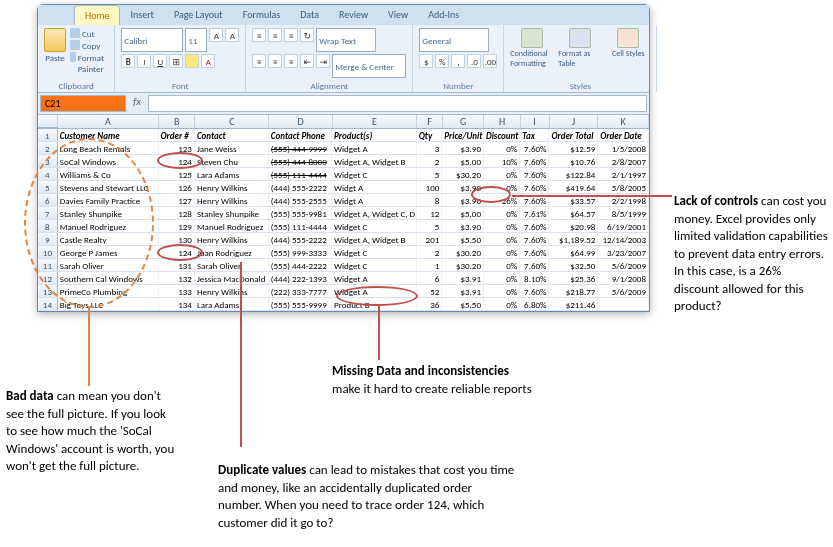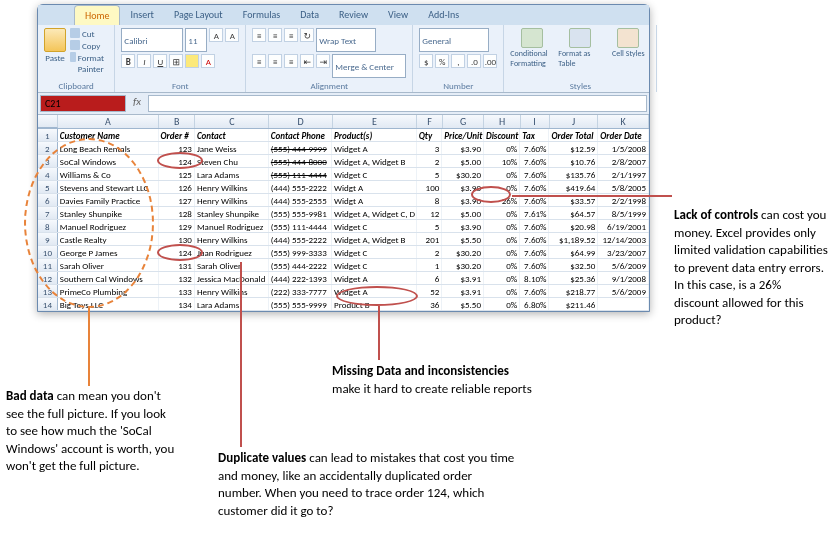--- a/index.html
+++ b/index.html
@@ -27,21 +27,21 @@
 .font-body { display: flex; flex-direction: column; gap: 2px; }
 .font-row { display: flex; gap: 2px; }
 .combo { background: #fff; border: 1px solid #97adc5; font-size: 9px; padding: 0 2px; height: 24px; display: inline-flex; align-items: center; }
 .btn-s { width: 14px; height: 14px; background: #fdfefe; border: 1px solid #c1d1e3; font-size: 9px; display: inline-flex; align-items: center; justify-content: center; color: #3a3a3a; }
 .align-body { display: flex; flex-direction: column; gap: 2px; }
 .num-body { display: flex; flex-direction: column; gap: 2px; }
 .styles-body { display: flex; gap: 4px; }
 .style-btn { display: flex; flex-direction: column; align-items: center; font-size: 8px; color: #3b5f85; width: 44px; }
 .style-ico { width: 22px; height: 20px; background: #d5e5d0; border: 1px solid #a5bfa0; border-radius: 2px; }
 .namebox-row { display: flex; background: #e5edf7; border-bottom: 1px solid #a8b9cb; }
-.namebox { width: 86px; background: #b91c1c; border: 1px solid #a7b9cc; font-size: 10px; padding: 1px 4px; margin: 2px; }
+.namebox { width: 86px; background: #f97316; border: 1px solid #a7b9cc; font-size: 10px; padding: 1px 4px; margin: 2px; }
 .fx { width: 18px; text-align: center; font-style: italic; color: #666; margin: 2px 0; }
 .formula { flex: 1; background: #fff; border: 1px solid #a7b9cc; margin: 2px; }
 .sheet { background: #fff; }
 .col-headers { display: flex; background: linear-gradient(#f6f9fd,#e1e9f3); border-bottom: 1px solid #9fb6cf; }
 .col-headers div, .row-h { text-align: center; font-size: 10px; color: #3a5270; border-right: 1px solid #c4d3e2; }
 .corner { width: 22px; background: linear-gradient(#f6f9fd,#e1e9f3); border-right: 1px solid #9fb6cf; border-bottom: 1px solid #9fb6cf; }
 .grid-body { }
 .row { display: flex; border-bottom: 1px solid #d9e2ec; height: 13px; }
 .row-h { width: 22px; background: linear-gradient(#f6f9fd,#e1e9f3); border-right: 1px solid #9fb6cf; font-size: 9px; display: flex; align-items: center; justify-content: center; color: #3a5270; }
 .cell { border-right: 1px solid #edf2f7; font-size: 9px; padding: 0 2px; overflow: hidden; white-space: nowrap; display: flex; align-items: center; }
@@ -246,21 +246,21 @@
           <div class="row-h">4</div>
           <div class="cell c-a">Williams &amp; Co</div>
           <div class="cell c-b">125</div>
           <div class="cell c-c">Lara Adams</div>
           <div class="cell c-d strike">(555) 111-4444</div>
           <div class="cell c-e">Widget C</div>
           <div class="cell c-f">5</div>
           <div class="cell c-g">$30.20</div>
           <div class="cell c-h">0%</div>
           <div class="cell c-i">7.60%</div>
-          <div class="cell c-j">$135.76</div>
+          <div class="cell c-j">$122.84</div>
           <div class="cell c-k">2/1/1997</div>
         </div>
         <div class="row">
           <div class="row-h">5</div>
           <div class="cell c-a">Stevens and Stewart LLC</div>
           <div class="cell c-b">126</div>
           <div class="cell c-c">Henry Wilkins</div>
           <div class="cell c-d">(444) 555-2222</div>
           <div class="cell c-e">Widgt A</div>
           <div class="cell c-f">100</div>
@@ -394,23 +394,23 @@
           <div class="cell c-h">0%</div>
           <div class="cell c-i">6.80%</div>
           <div class="cell c-j">$211.46</div>
           <div class="cell c-k"></div>
         </div>
       </div>
   </div>
 </div>
 
 <div class="annot" style="left:6px; top:387px; width:172px" id="ann-bad"><b>Bad data</b> can mean you don't see the full picture.  If you look to see how much the 'SoCal Windows' account is worth, you won't get the full picture.</div>
-<div class="annot" style="left:218px; top:449px; width:300px" id="ann-dup"><b>Duplicate values</b> can lead to mistakes that cost you time and money, like an accidentally duplicated order number. When you need to trace order 124, which customer did it go to?</div>
+<div class="annot" style="left:218px; top:461px; width:300px" id="ann-dup"><b>Duplicate values</b> can lead to mistakes that cost you time and money, like an accidentally duplicated order number. When you need to trace order 124, which customer did it go to?</div>
 <div class="annot" style="left:332px; top:362px; width:290px" id="ann-miss"><b>Missing Data and inconsistencies</b><br>make it hard to create reliable reports</div>
-<div class="annot" style="left:674px; top:206px; width:155px" id="ann-ctrl"><b>Lack of controls</b> can cost you money.  Excel provides only limited validation capabilities to prevent data entry errors.   In this case, is a 26% discount allowed for this product?</div>
+<div class="annot" style="left:674px; top:192px; width:155px" id="ann-ctrl"><b>Lack of controls</b> can cost you money.  Excel provides only limited validation capabilities to prevent data entry errors.   In this case, is a 26% discount allowed for this product?</div>
 
 <div class="dashed-oval" style="left:24px; top:138px; width:130px; height:170px"></div>
 <div class="circle" style="left:157px; top:152px; width:46px; height:17px"></div>
 <div class="circle" style="left:157px; top:244px; width:46px; height:17px"></div>
 <div class="circle" style="left:471px; top:186px; width:40px; height:17px"></div>
 <div class="circle" style="left:336px; top:286px; width:82px; height:20px"></div>
 
 <div class="line-d" style="left:88px; top:308px; height:78px"></div>
 <div class="line-v" style="left:240px; top:262px; height:185px"></div>
 <div class="line-v" style="left:378px; top:306px; height:54px"></div>

